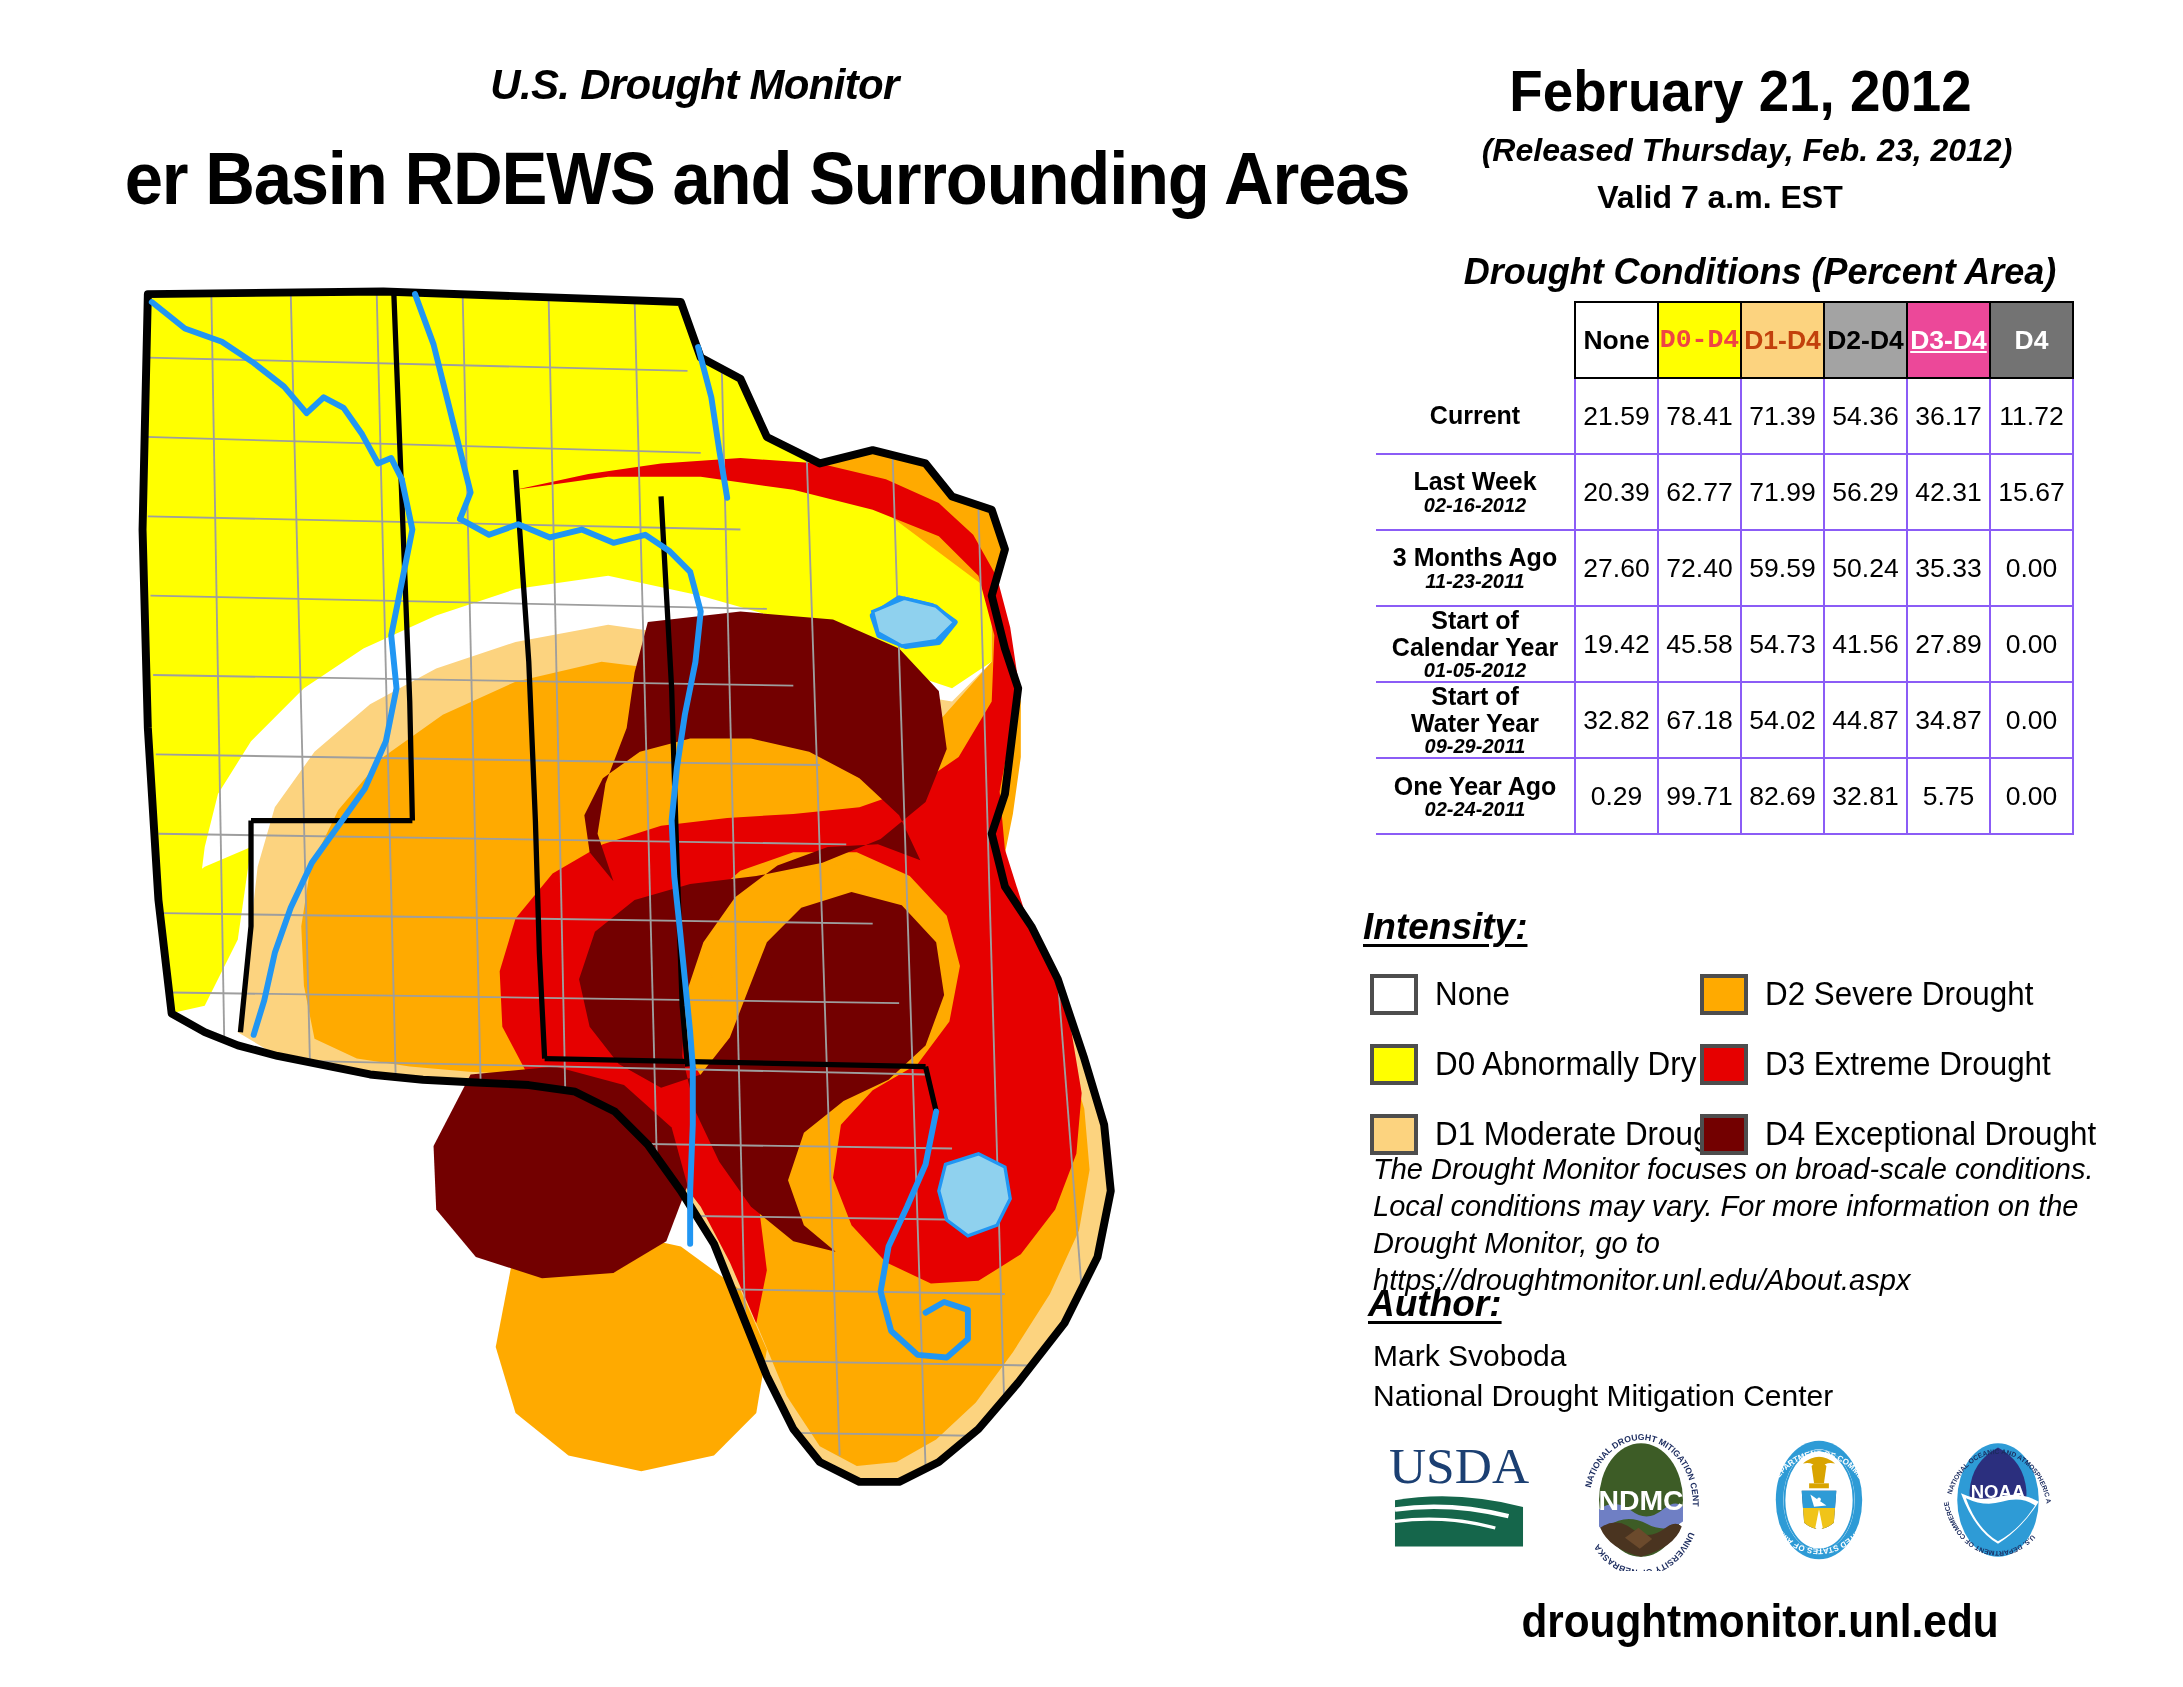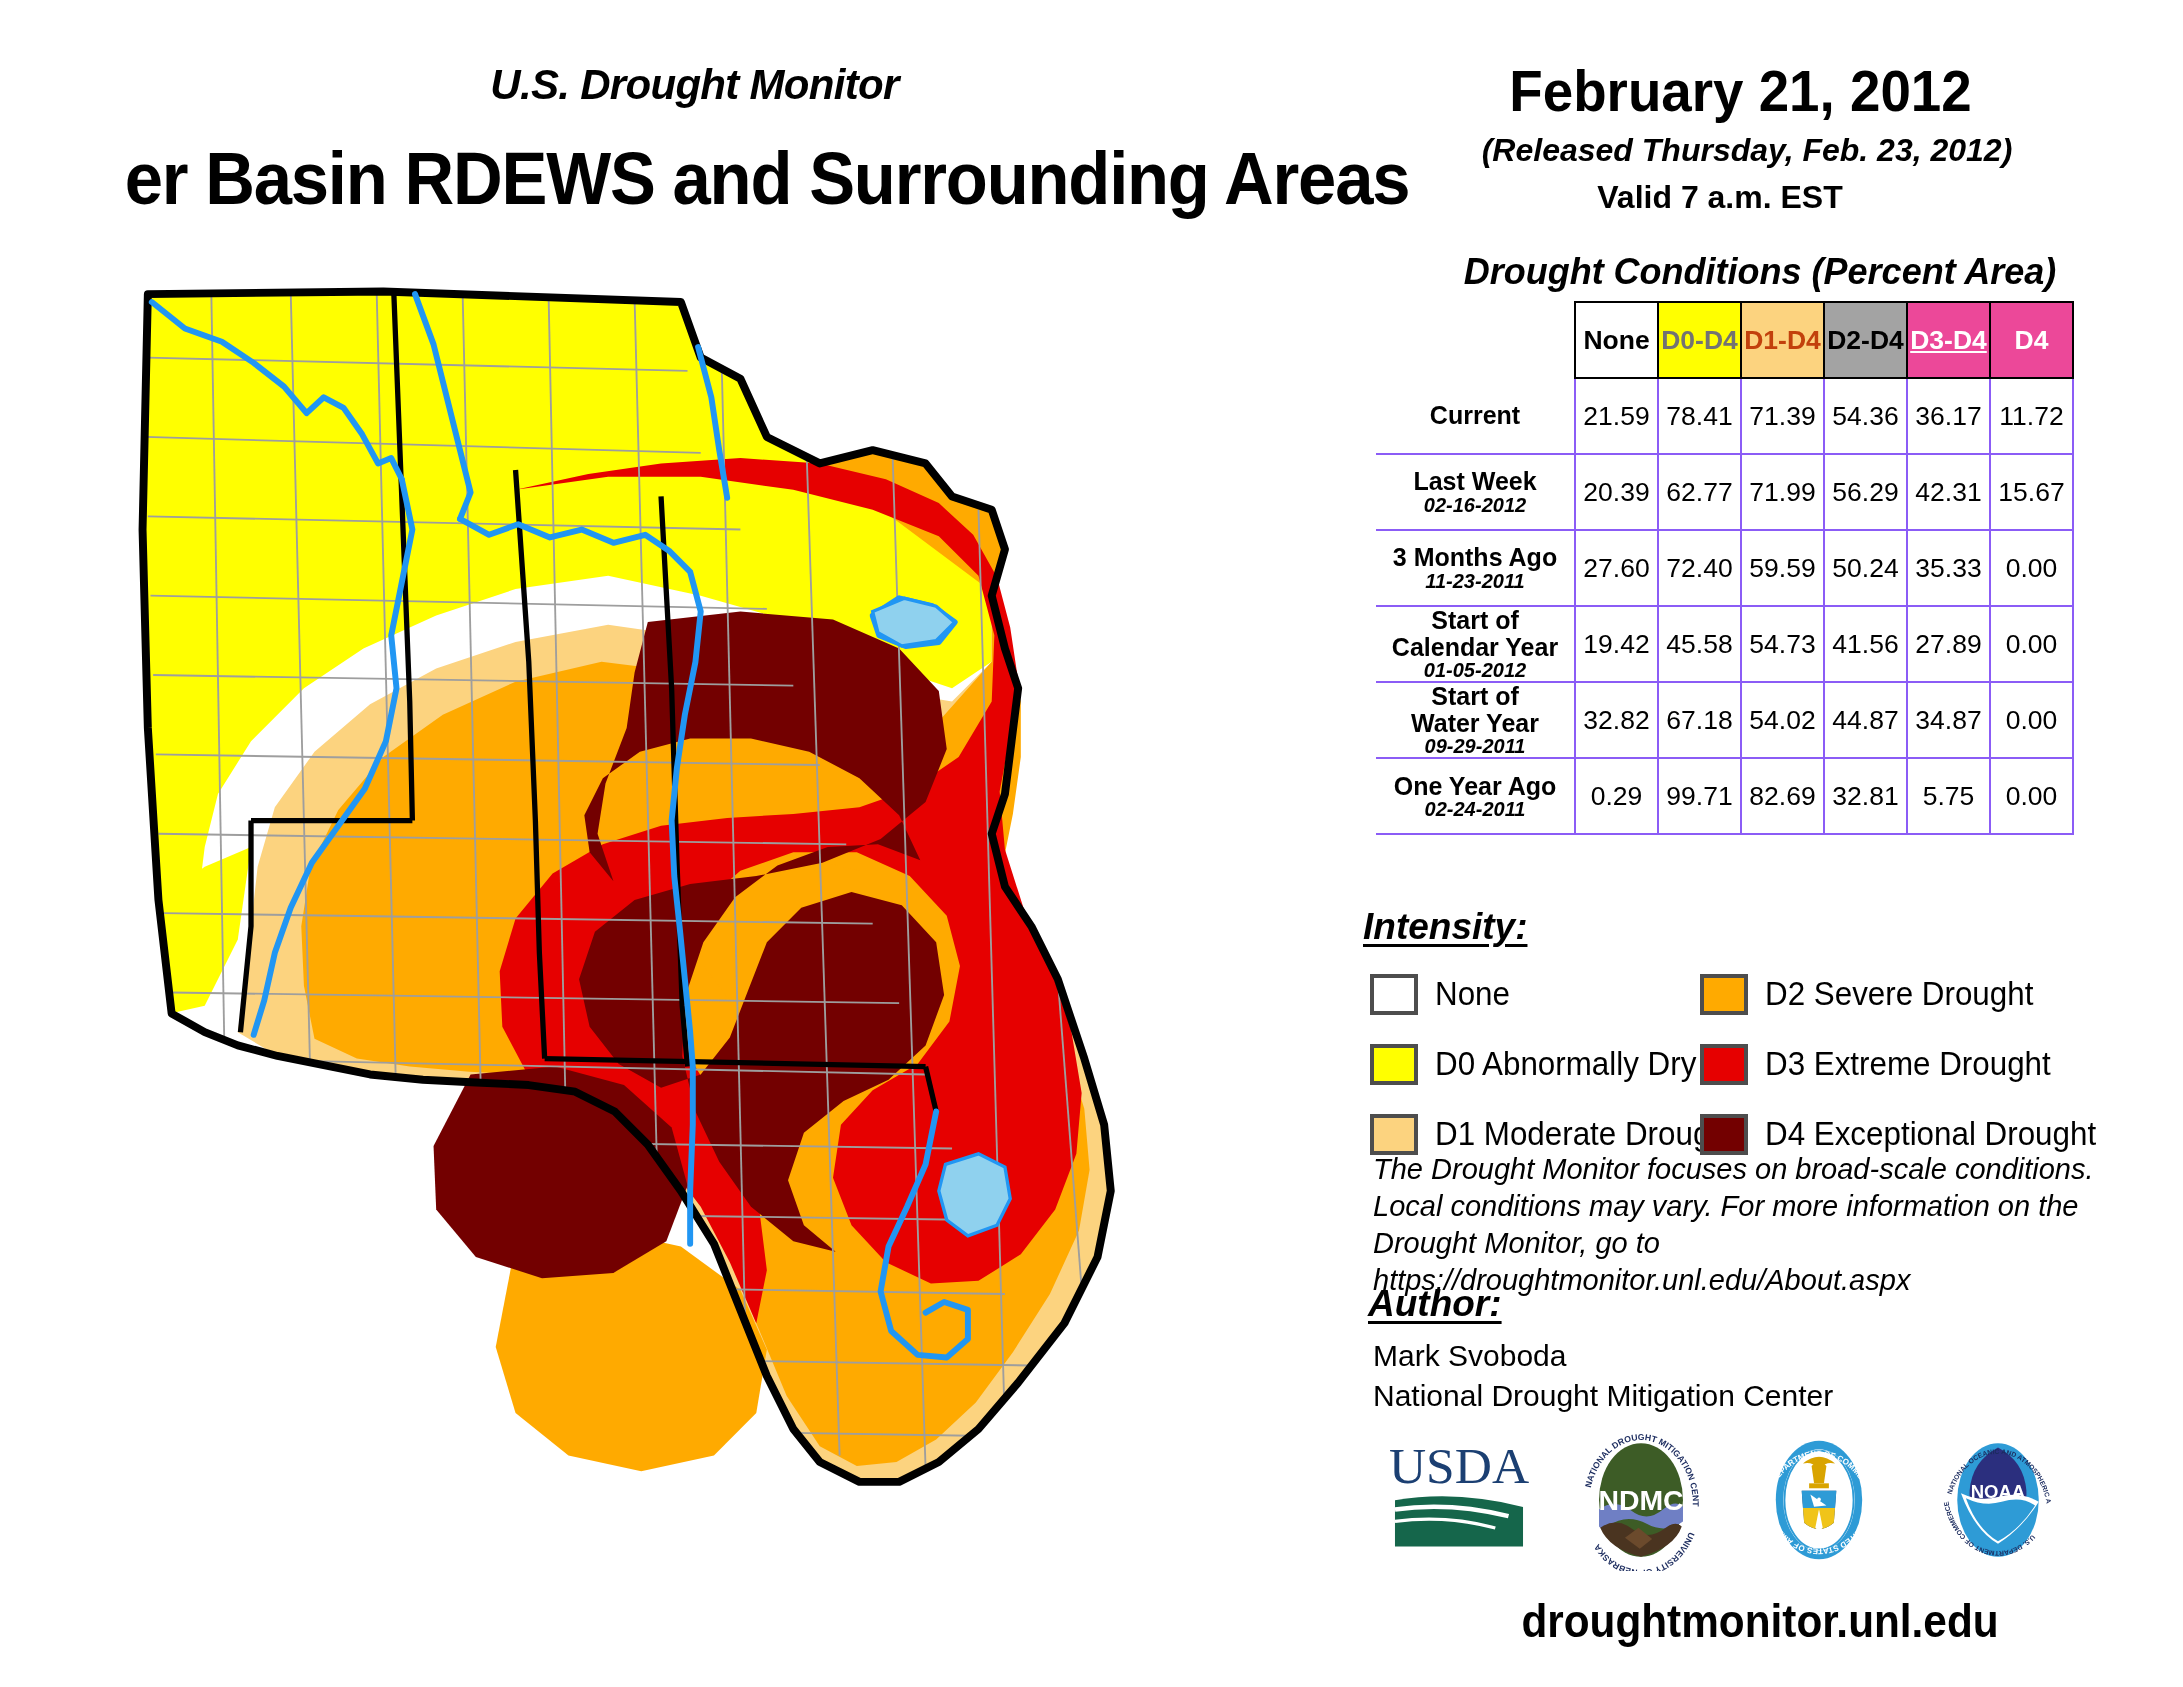--- a/index.html
+++ b/index.html
@@ -50,25 +50,25 @@
   #cond-table .rowlab{
     width:198px;border-left:none;border-top:none;
     font-weight:bold;font-size:25px;line-height:1.06;
   }
   #cond-table .rowlab .date{display:block;font-size:20px;font-style:italic;font-weight:bold;}
   #cond-table .datacell{width:81px;height:74px;}
   #cond-table thead td{height:49px;font-weight:bold;font-size:26.5px;}
   #cond-table thead td.blank{border:none;}
   #cond-table thead td.hd{border:2.6px solid #000;}
   .hd-none{background:#ffffff;color:#000;}
-  .hd-d0{background:#ffff00;color:#737373;}
+  .hd-d0{background:#ffff00;color:#ef4444;font-family:Liberation Mono, monospace;}
   .hd-d1{background:#fcd37f;color:#c2410c;}
   .hd-d2{background:#a3a3a3;color:#000;}
   .hd-d3{background:#ec4899;color:#fff;text-decoration:underline;}
-  .hd-d4{background:#ec4899;color:#fff;}
+  .hd-d4{background:#737373;color:#fff;}
 
   
   #intensity-head{
     left:1363px;top:906px;font-style:italic;font-weight:bold;font-size:37px;
     text-decoration:underline;text-underline-offset:5.3px;
   }
   .legend-col{position:absolute;}
   #legend-left{left:1370px;top:967px;}
   #legend-right{left:1700px;top:967px;}
   .legend-row{display:flex;align-items:center;height:54px;margin-bottom:16px;}

